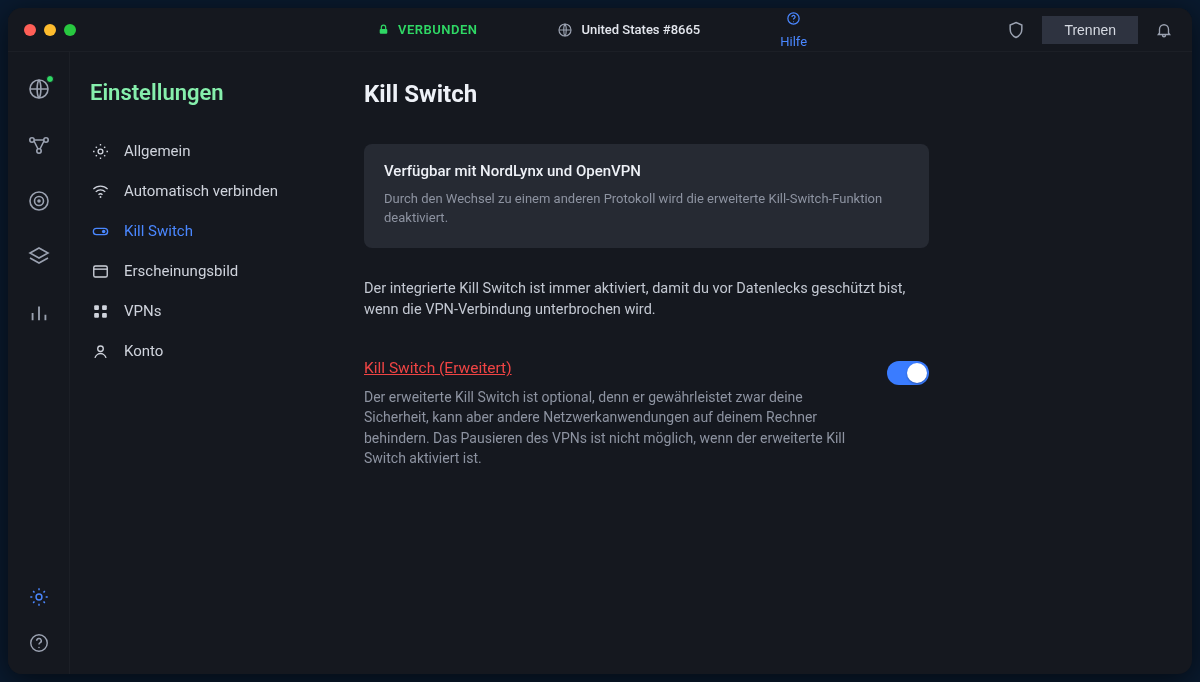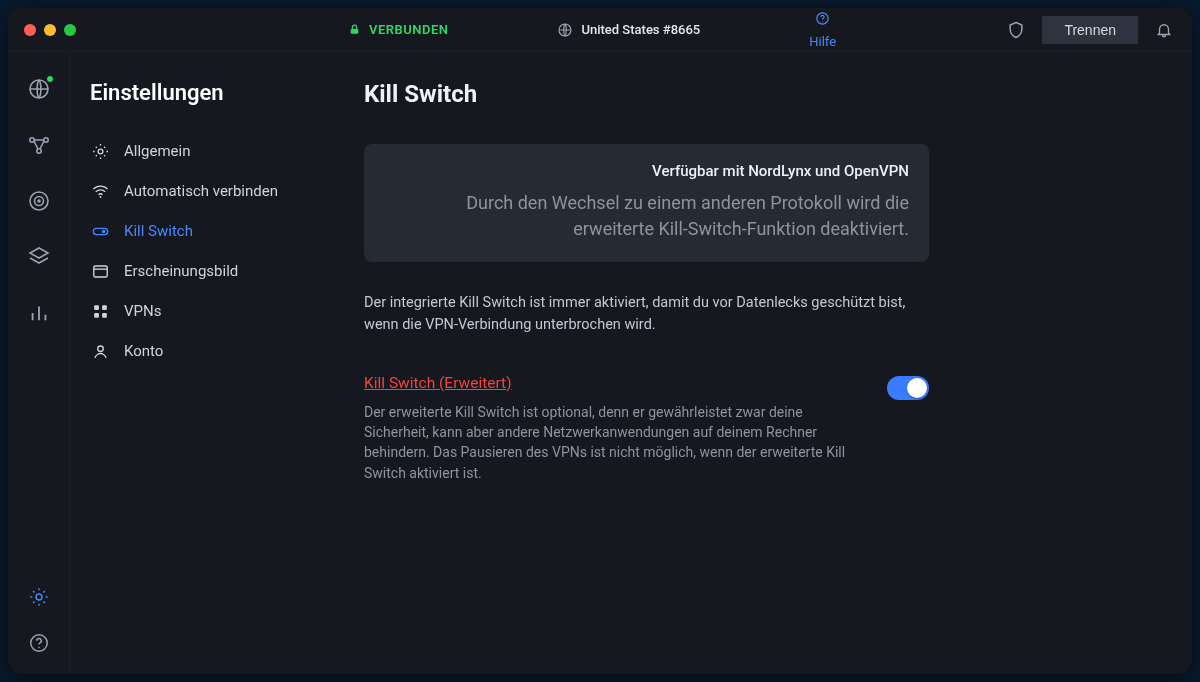--- a/index.html
+++ b/index.html
@@ -36,21 +36,21 @@
   .tl {
     width: 12px; height: 12px; border-radius: 50%;
   }
   .tl.red { background:#ff5f57; }
   .tl.yellow { background:#febc2e; }
   .tl.green { background:#28c840; }
 
   .tb-center {
     position:absolute; left:0; right:16px;
     display:flex; align-items:center; justify-content:center;
-    gap:109px; pointer-events:none;
+    gap:80px; pointer-events:none;
     height:44px;
   }
   .tb-status, .tb-server, .tb-help { pointer-events:auto; display:flex; align-items:center; gap:8px; font-size:13px; }
   .tb-status { color:#2fd865; font-weight:600; letter-spacing:0.5px; }
   .tb-server { color:#e4e7ee; font-weight:500; }
   .tb-help { color:#4a87ff; font-size:13px;flex-direction:column; }
 
   .tb-right {
     position:absolute; right:16px; top:0; height:44px;
     display:flex; align-items:center; gap:14px;
@@ -101,21 +101,21 @@
     width:8px; height:8px; border-radius:50%;
     background:#2fd865; border:1.5px solid #15181f;
   }
 
   
   .settings-nav {
     width:250px;
     padding:28px 16px 0 20px;
   }
   .settings-title {
-    color:#ffffff;
+    color:#86efac;
     font-size:22px;
     font-weight:600;
     margin-bottom:36px;
   }
   .nav-list { display:flex; flex-direction:column; gap:20px; }
   .nav-item {
     display:flex; align-items:center; gap:14px;
     color:#cfd3dc;
     font-size:15px;
     cursor:pointer;
@@ -135,28 +135,27 @@
     font-weight:700;
     color:#eef1f7;
     margin-bottom:36px;
   }
   .info-box {
     background:#262a33;
     border-radius:8px;
     padding:18px 20px 20px 20px;
     max-width:565px;
     margin-bottom:30px;
-    text-align:right;
   }
   .info-box .info-title {
     color:#eef1f7; font-size:15px; font-weight:500;
     margin-bottom:10px;
   }
   .info-box .info-text {
-    color:#8d93a1; font-size:18px; line-height:1.45;
+    color:#8d93a1; font-size:13px; line-height:1.45;
   }
   .intro-text {
     color:#c3c8d2; font-size:14.5px; line-height:1.5;
     max-width:560px;
     margin-bottom:38px;
   }
   .setting-row {
     display:flex; align-items:flex-start; gap:24px;
     max-width:565px;
   }

